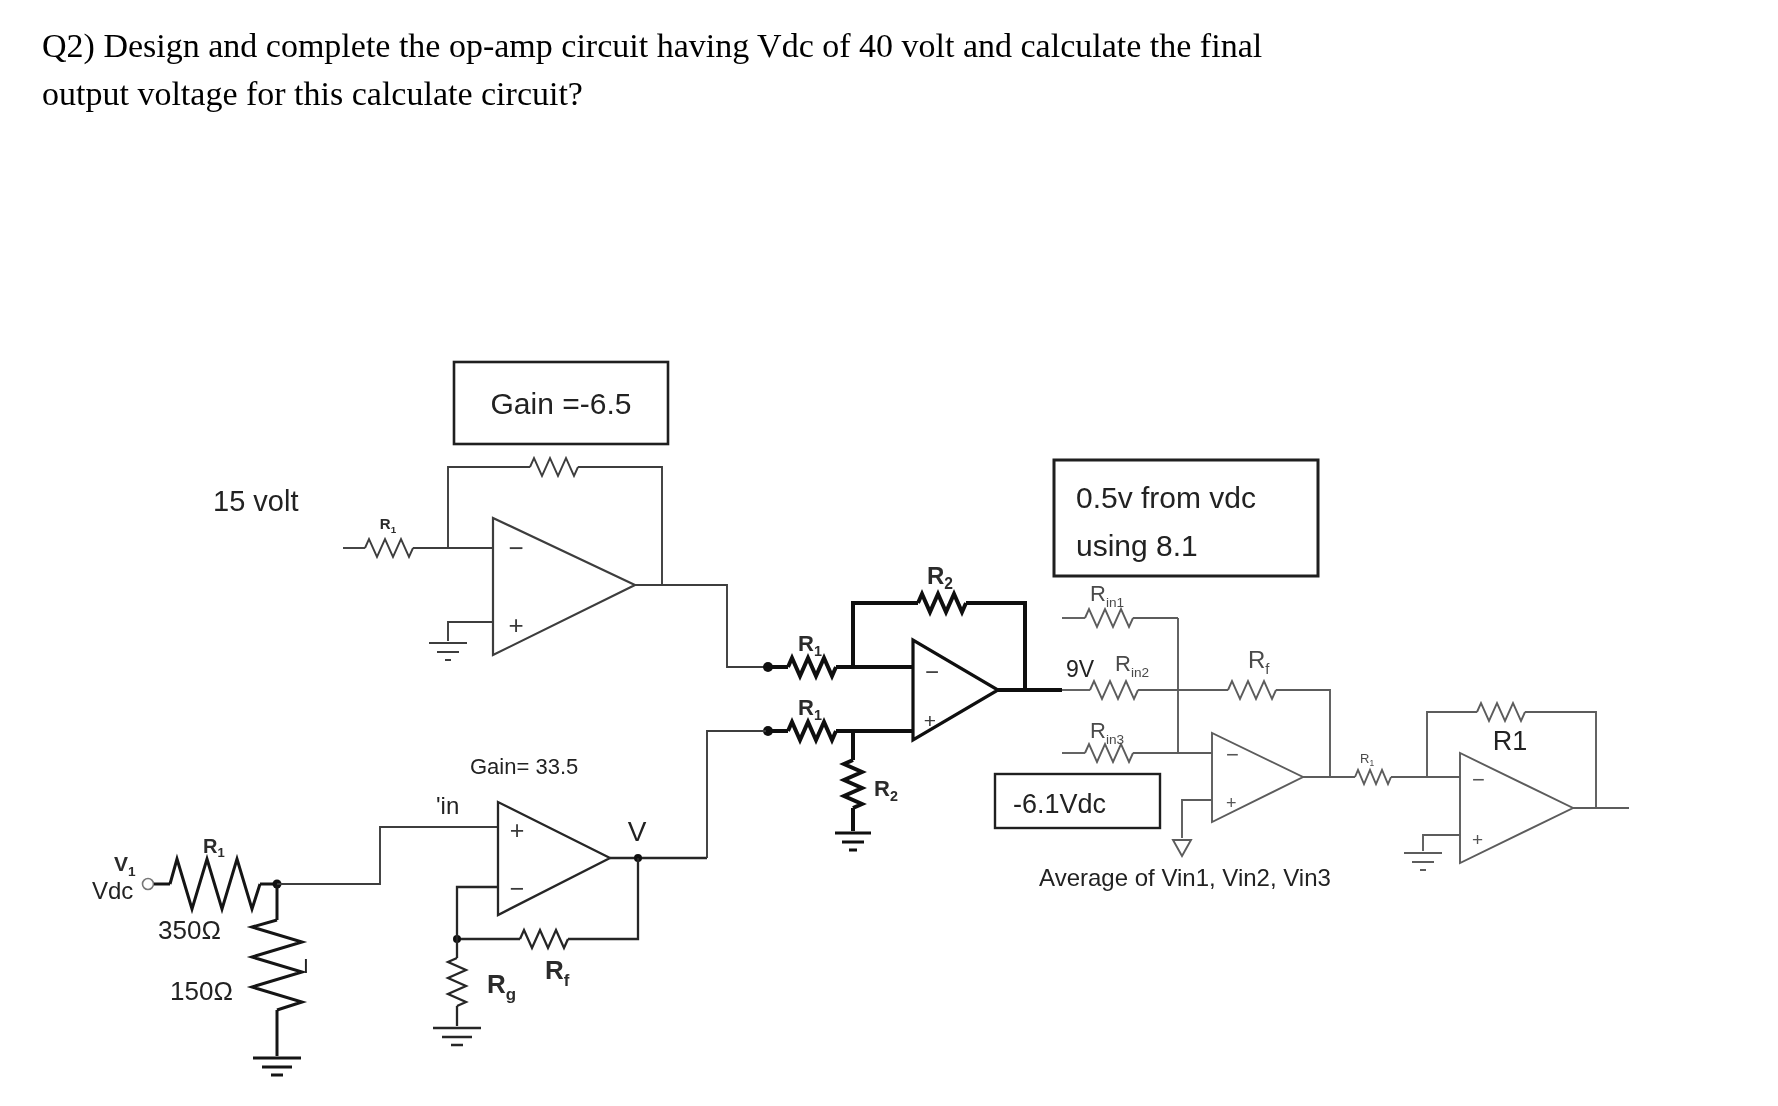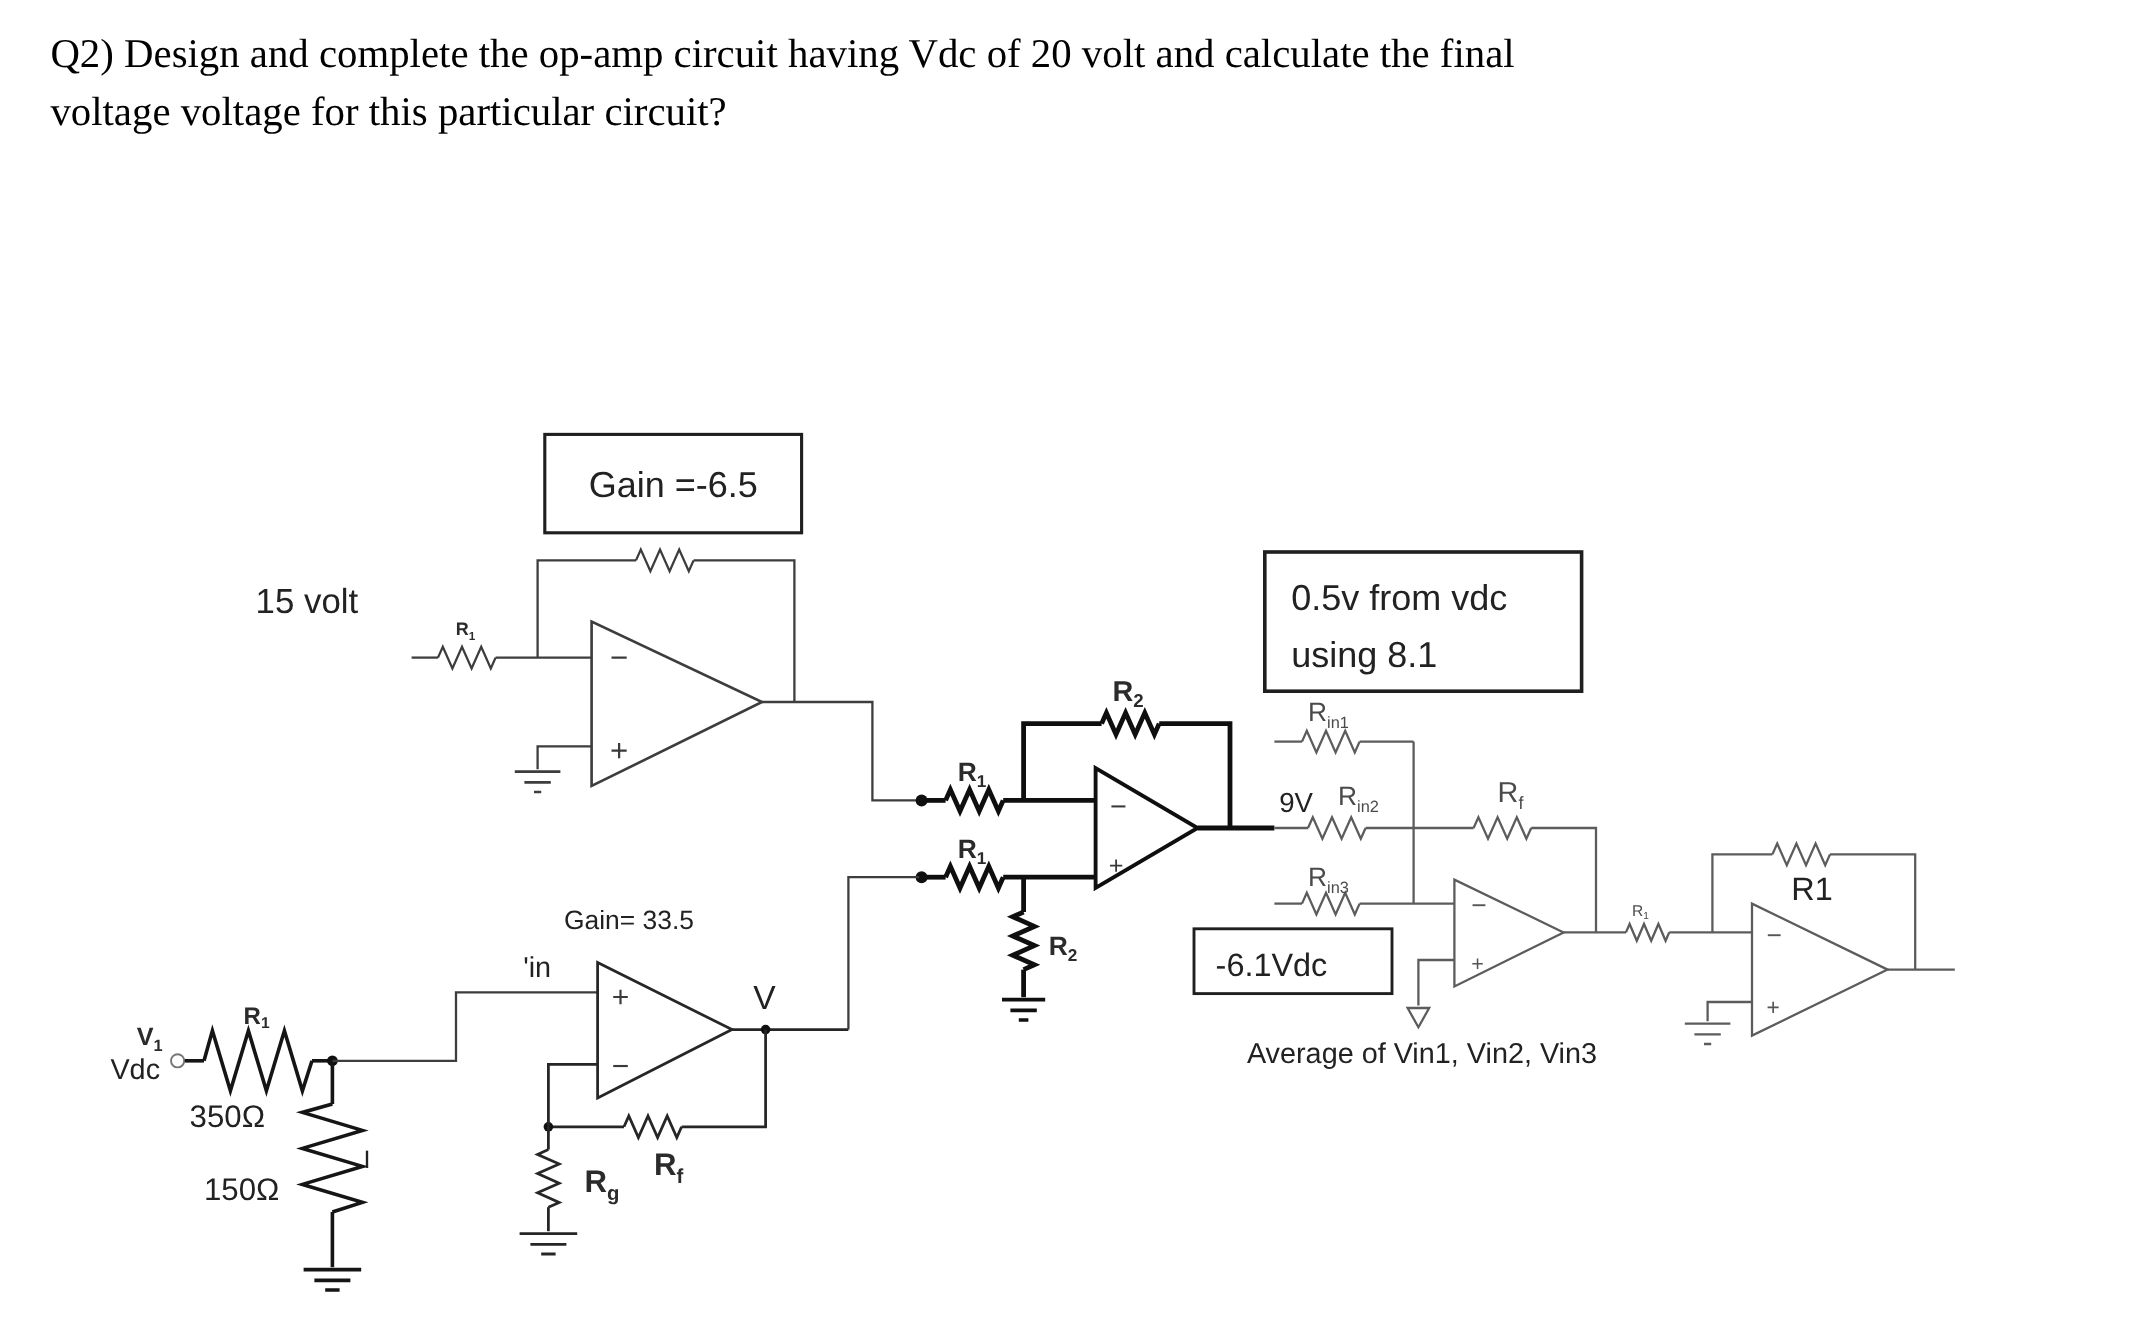--- a/index.html
+++ b/index.html
@@ -23,22 +23,22 @@
   .dotk{fill:#101010;stroke:none;}
   .lab-b{font-weight:700;fill:#2b2b2b;}
   .lab-g{fill:#4a4a4a;}
   .mark{fill:#3a3a3a;}
   .markg{fill:#555;}
 </style>
 </head>
 <body>
 
 <div class="title">
-  <div><span class="q">Q2)</span><span> Design and complete the op-amp circuit having Vdc of 20 volt and calculate the final</span></div>
-  <div>voltage voltage for this particular circuit?</div>
+  <div><span class="q">Q2)</span><span> Design and complete the op-amp circuit having Vdc of 40 volt and calculate the final</span></div>
+  <div>output voltage for this calculate circuit?</div>
 </div>
 
 <svg width="1778" height="1106" viewBox="0 0 1778 1106">
 
   <g>
     <path class="w1" d="M343,548 H365"></path>
     <path class="w1" d="M365,548 l4,-9 8,18 8,-18 8,18 8,-18 8,18 4,-9"></path>
     <path class="w1" d="M413,548 H493"></path>
     <path class="w1" d="M448,548 V467 H530"></path>
     <path class="w1" d="M530,467 l4,-9 8,18 8,-18 8,18 8,-18 8,18 4,-9"></path>

